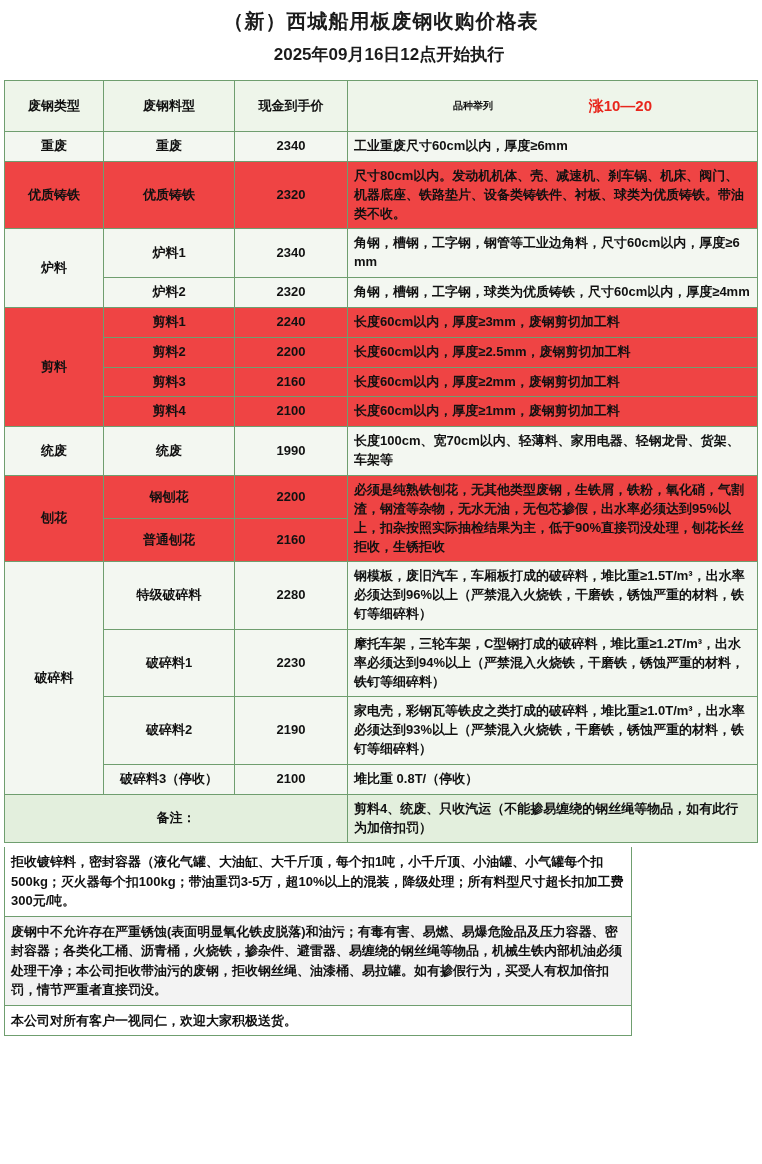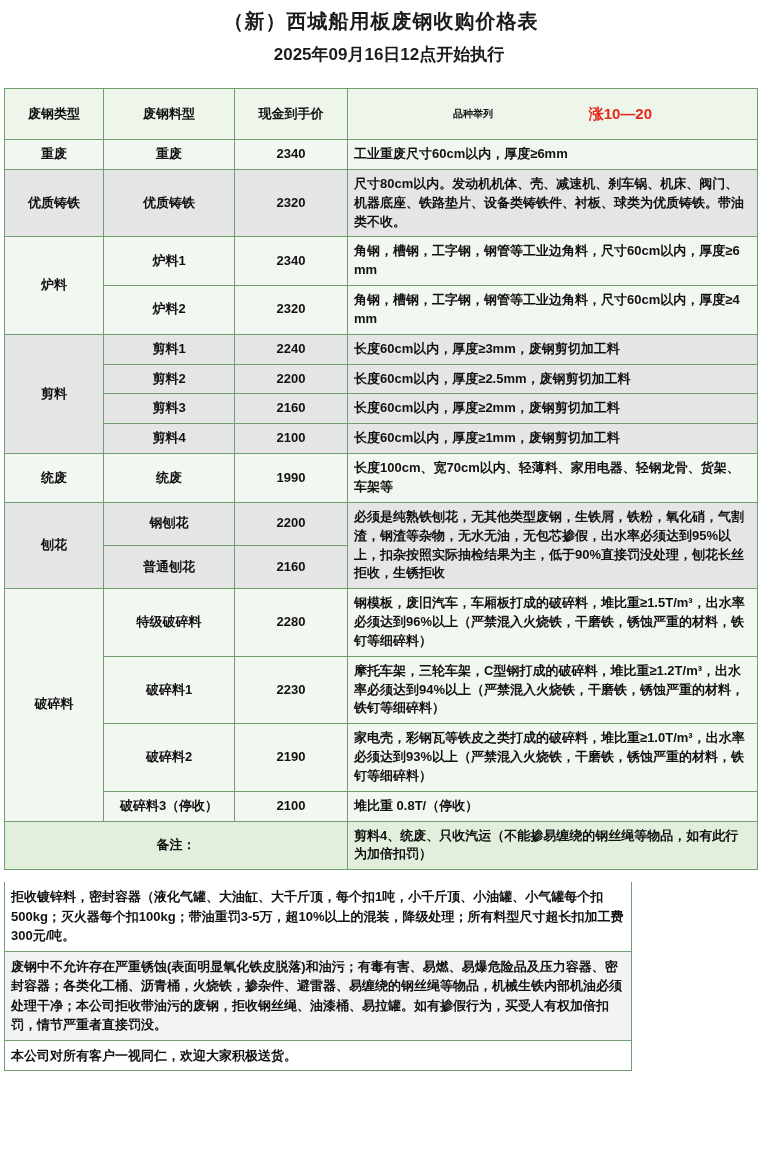--- a/index.html
+++ b/index.html
@@ -26,21 +26,21 @@
     font-size:17px;
     font-weight:700;
     padding:2px 0 10px 16px;
     color:#1b1b1b;
   }
 
   
   table.price{
     border-collapse:collapse;
     width:754px;
-    margin:12px 4px;
+    margin:4px 4px;
     table-layout:fixed;
   }
   table.price td,table.price th{
     border:1px solid #6f9e6f;
     padding:5px 6px;
     font-size:13px;
     line-height:1.45;
     vertical-align:middle;
     word-break:break-all;
   }
@@ -69,21 +69,21 @@
   .hdr-note .note-red{
     display:inline-block;
     color:#e8261c;
     font-size:15px;
     font-weight:700;
     vertical-align:middle;
     margin-left:92px;
     letter-spacing:0px;
   }
 
-  tbody td{background:#e5e5e5;}
+  tbody td{background:#ef4444;}
   tr.alt td{background:#f3f7f1;}
   .desc-small{font-size:12.5px;}
 
   
   .remark-label{
     background:#e3efdd;
     text-align:center;
     font-weight:700;
     font-size:14px;
   }
@@ -152,21 +152,21 @@
       <tr class="alt">
         <td class="c-type" rowspan="2">炉料</td>
         <td class="c-model">炉料1</td>
         <td class="c-price">2340</td>
         <td class="c-desc">角钢，槽钢，工字钢，钢管等工业边角料，尺寸60cm以内，厚度≥6mm</td>
       </tr>
 
       <tr class="alt">
         <td class="c-model">炉料2</td>
         <td class="c-price">2320</td>
-        <td class="c-desc">角钢，槽钢，工字钢，钢管等工业边角料，尺寸60cm以内，厚度≥4mm</td>
+        <td class="c-desc">角钢，槽钢，工字钢，球类为优质铸铁，尺寸60cm以内，厚度≥4mm</td>
       </tr>
 
       <tr>
         <td class="c-type" rowspan="4">剪料</td>
         <td class="c-model">剪料1</td>
         <td class="c-price">2240</td>
         <td class="c-desc">长度60cm以内，厚度≥3mm，废钢剪切加工料</td>
       </tr>
       <tr>
         <td class="c-model">剪料2</td>

